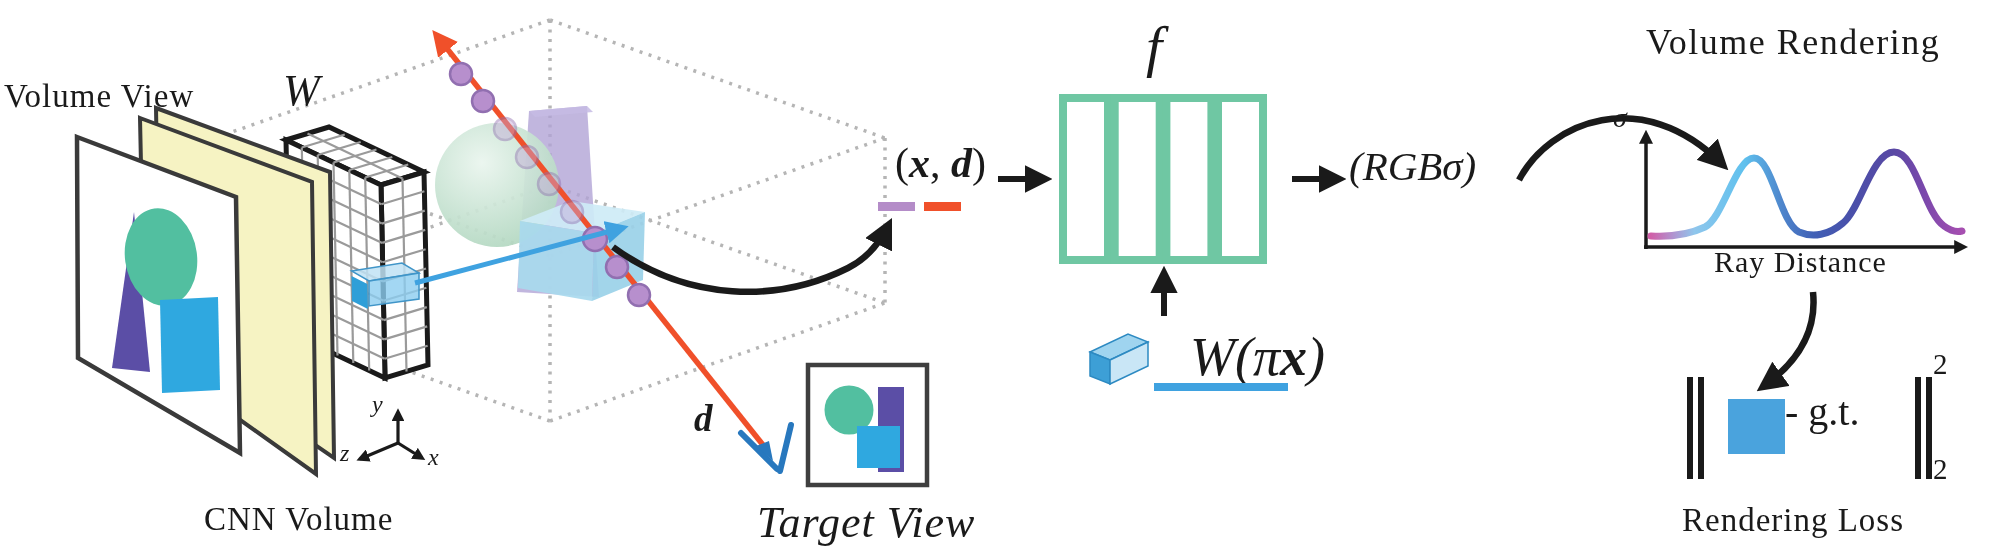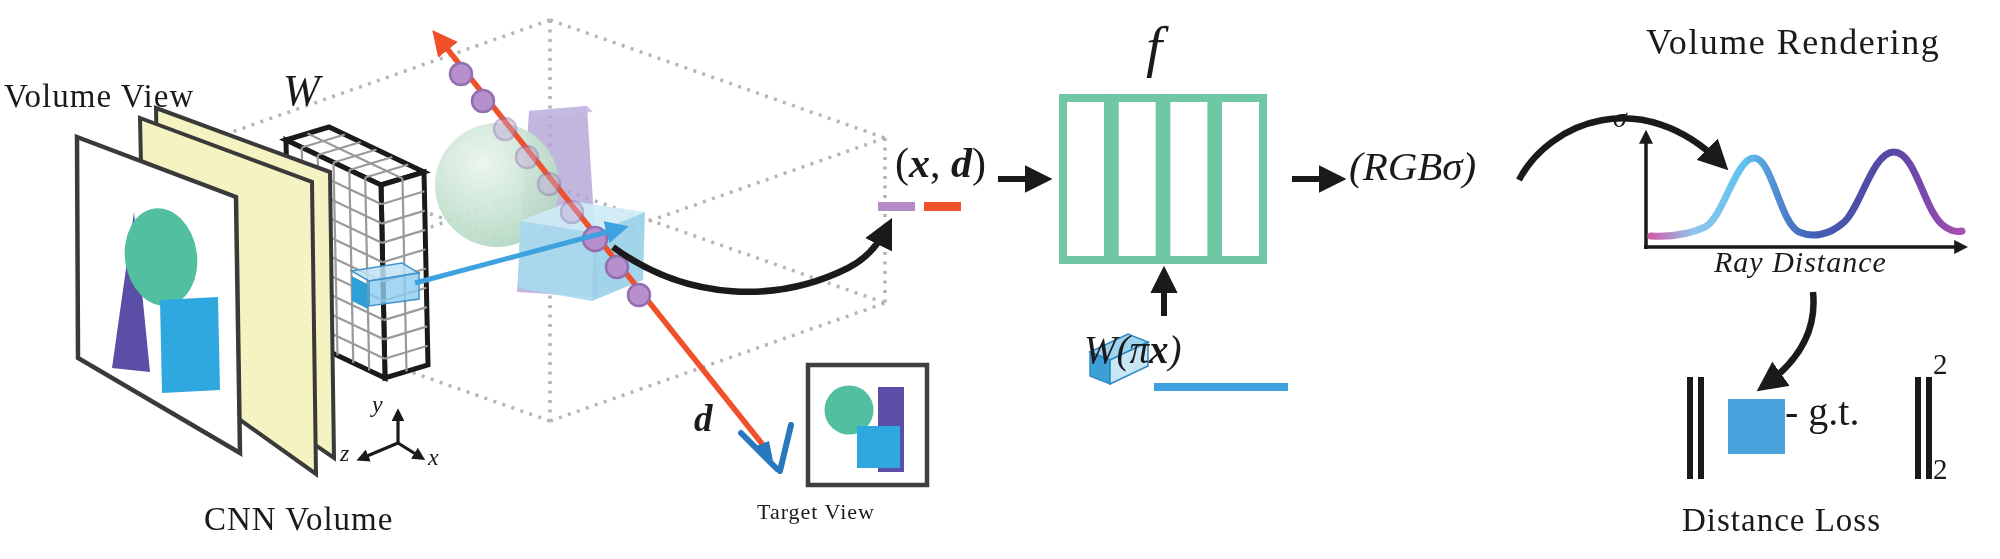--- a/index.html
+++ b/index.html
@@ -9,28 +9,28 @@
   .lbl{position:absolute;line-height:1;white-space:nowrap;}
   .it{font-style:italic;}
   .b{font-weight:bold;}
   .lbl-input-view{left:4px;top:80px;font-size:33px;letter-spacing:1px;}
   .lbl-w{left:283px;top:69px;font-size:44px;}
   .lbl-cnn{left:204px;top:503px;font-size:33px;letter-spacing:1px;}
   .lbl-y{left:372px;top:392px;font-size:24px;}
   .lbl-z{left:340px;top:441px;font-size:24px;}
   .lbl-x{left:428px;top:445px;font-size:24px;}
   .lbl-d{left:694px;top:400px;font-size:37px;}
-  .lbl-target{left:757px;top:501px;font-size:22px;letter-spacing:1px;}
+  .lbl-target{left:757px;top:501px;font-size:44px;letter-spacing:1px;font-style:italic;}
   .lbl-xd{left:855px;top:142px;font-size:42px;margin-left:40px;}
   .lbl-f{left:1146px;top:18px;font-size:58px;}
-  .lbl-wpx{left:1084px;top:330px;font-size:39px;}
+  .lbl-wpx{left:1190px;top:330px;font-size:54px;}
   .lbl-rgbs{left:1349px;top:146px;font-size:41px;}
   .lbl-volr{left:1646px;top:24px;font-size:36px;letter-spacing:1.5px;}
   .lbl-sigma{left:1613px;top:104px;font-size:28px;}
-  .lbl-rayd{left:1714px;top:247px;font-size:30px;letter-spacing:1px;font-style:italic;}
+  .lbl-rayd{left:1714px;top:247px;font-size:30px;letter-spacing:1px;}
   .lbl-gt{left:1785px;top:392px;font-size:40px;}
   .lbl-sup2{left:1933px;top:350px;font-size:29px;}
   .lbl-sub2{left:1933px;top:455px;font-size:29px;}
   .lbl-rendloss{left:1682px;top:504px;font-size:33px;letter-spacing:1px;}
   .ul{position:absolute;height:9px;}
   .ul-x{left:878px;top:202px;width:37px;background:#b48cc8;}
   .ul-d{left:924px;top:202px;width:37px;background:#f0502a;}
   .ul-w{left:1154px;top:383px;width:134px;height:8px;background:#3fa2e0;}
   .nbar{position:absolute;width:6px;height:102px;background:#1a1a1a;top:377px;}
   .nbar.l1{left:1687px;} .nbar.l2{left:1698px;}
@@ -248,15 +248,15 @@
   <div class="lbl lbl-rayd">Ray Distance</div>
 
   <div class="nbar l1"></div>
   <div class="nbar l2"></div>
   <div class="loss-sq"></div>
   <div class="lbl lbl-gt"><span>-</span> <span>g.t.</span></div>
   <div class="nbar r1"></div>
   <div class="nbar r2"></div>
   <div class="lbl lbl-sup2">2</div>
   <div class="lbl lbl-sub2">2</div>
-  <div class="lbl lbl-rendloss">Distance Loss</div>
+  <div class="lbl lbl-rendloss">Rendering Loss</div>
 
 </div>
 
 </body></html>

